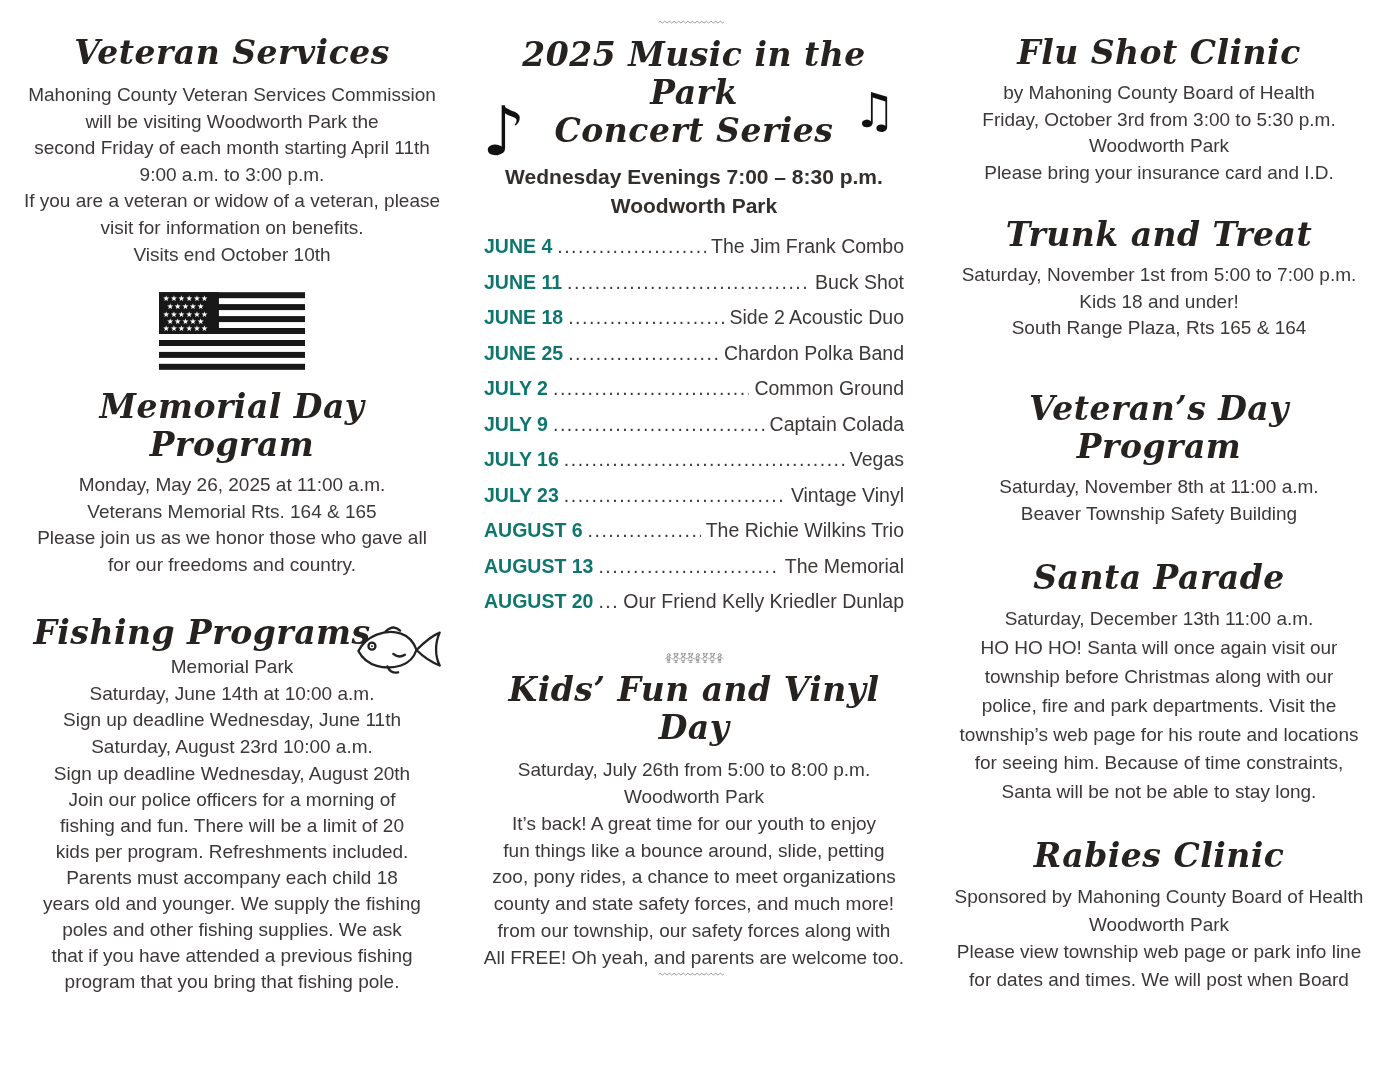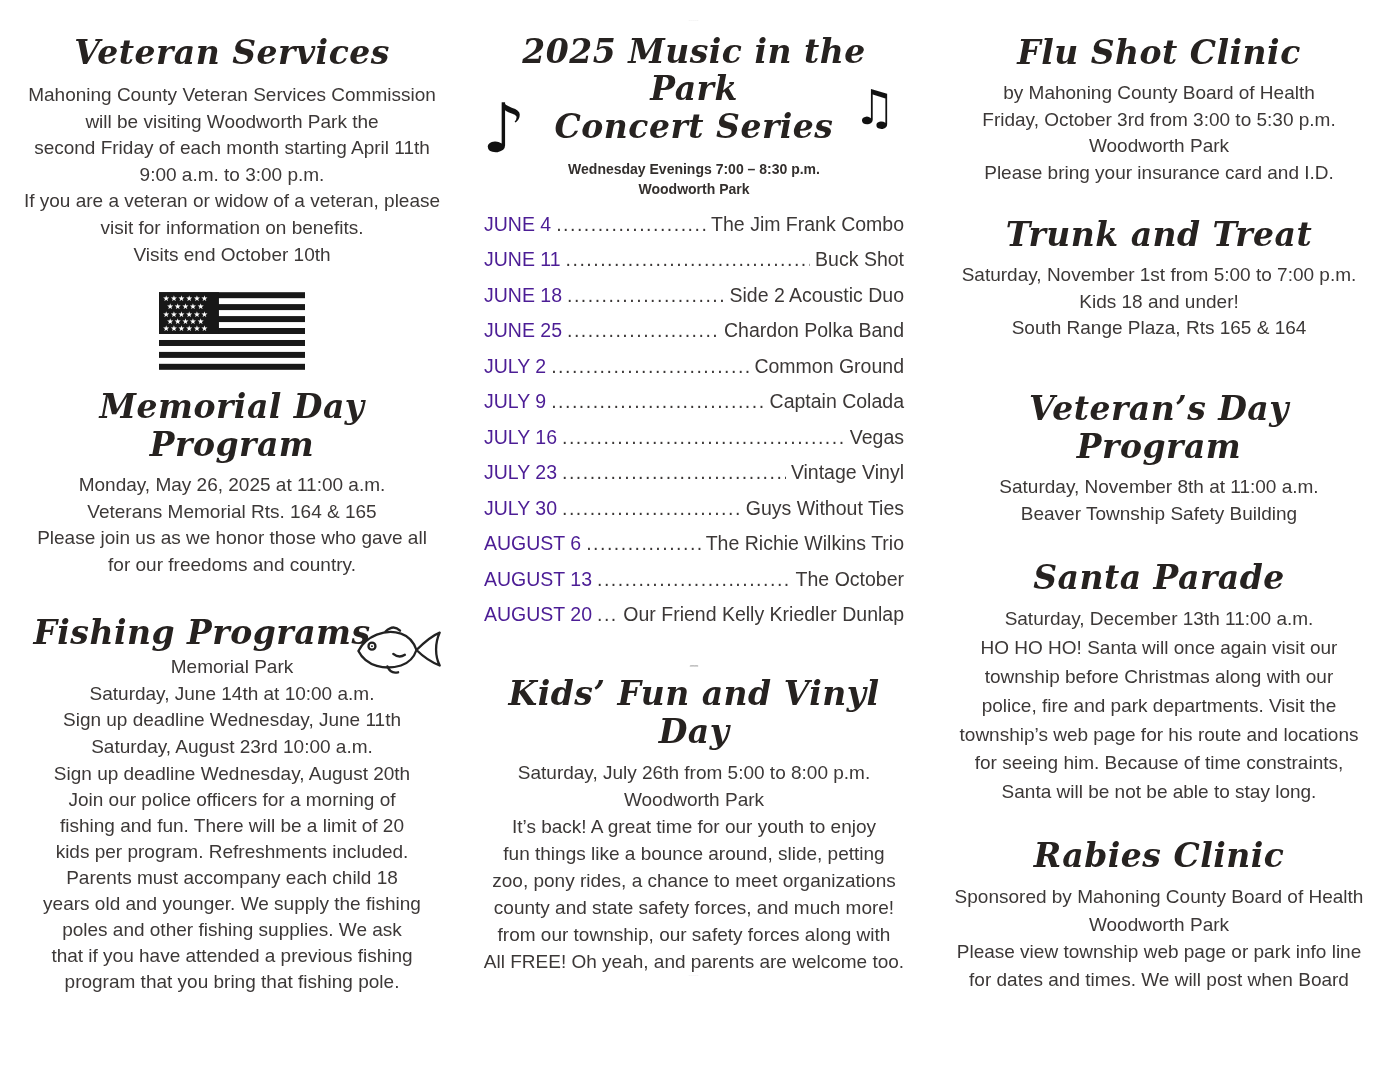--- a/index.html
+++ b/index.html
@@ -24,24 +24,24 @@
   .fishhead { position:relative; margin-top:14px; margin-bottom:2px; }
   .fishhead .script { padding-right:60px; }
   .fish-svg { position:absolute; right:-8px; top:6px; }
   .gap14 { height:14px; } .gap10 { height:10px; }
   .fish-par .tline { line-height:1.37; }
   
   .c2head { position:relative; margin-top:12px; }
   .note1 { position:absolute; left:0; top:56px; font-size:68px; color:#111; font-family:"DejaVu Sans", sans-serif; }
   .note2 { position:absolute; right:10px; top:46px; font-size:48px; color:#111; font-family:"DejaVu Sans", sans-serif; }
   .c2sub { margin-top:14px; }
-  .c2sub .tline { font-size:14px; font-weight:700; line-height:1.38; color:#332f2d; }
+  .c2sub .tline { font-size:21px; font-weight:700; line-height:1.38; color:#332f2d; }
   .concert-list { margin-top:14px; padding:0 2px; }
   .crow { display:flex; align-items:baseline; height:35.5px; font-size:19.5px; }
-  .cdate { font-weight:400; color:#4c1d95; white-space:nowrap; }
+  .cdate { font-weight:700; color:#0f766e; white-space:nowrap; }
   .dots { flex:1; overflow:hidden; white-space:nowrap; margin:0 5px; color:#3c3837; }
   .dots::after { content:"....................................................................................."; letter-spacing:1.5px; }
   .cband { white-space:nowrap; }
   .kids-svg { display:block; margin:26px auto 4px; }
   .kd-title { margin-top:4px; margin-bottom:10px; }
   .kd-par .tline { line-height:1.42; }
   
   .sec3 .script { margin-bottom:8px; }
   .s-flu { margin-top:14px; }
   .s-tt { margin-top:30px; }
@@ -240,33 +240,28 @@
         <span class="cdate">JULY 16</span>
         <span class="dots"></span>
         <span class="cband">Vegas</span>
       </div>
         <div class="crow">
         <span class="cdate">JULY 23</span>
         <span class="dots"></span>
         <span class="cband">Vintage Vinyl</span>
       </div>
         <div class="crow">
-        <span class="cdate">JULY 30</span>
-        <span class="dots"></span>
-        <span class="cband">Guys Without Ties</span>
-      </div>
-        <div class="crow">
         <span class="cdate">AUGUST 6</span>
         <span class="dots"></span>
         <span class="cband">The Richie Wilkins Trio</span>
       </div>
         <div class="crow">
         <span class="cdate">AUGUST 13</span>
         <span class="dots"></span>
-        <span class="cband">The October</span>
+        <span class="cband">The Memorial</span>
       </div>
         <div class="crow">
         <span class="cdate">AUGUST 20</span>
         <span class="dots"></span>
         <span class="cband">Our Friend Kelly Kriedler Dunlap</span>
       </div>
       </div>
 
     <svg class="kids-svg" width="340" height="70" viewBox="0 0 356 70">
       <use href="#kid-a" x="25" y="6"></use>

